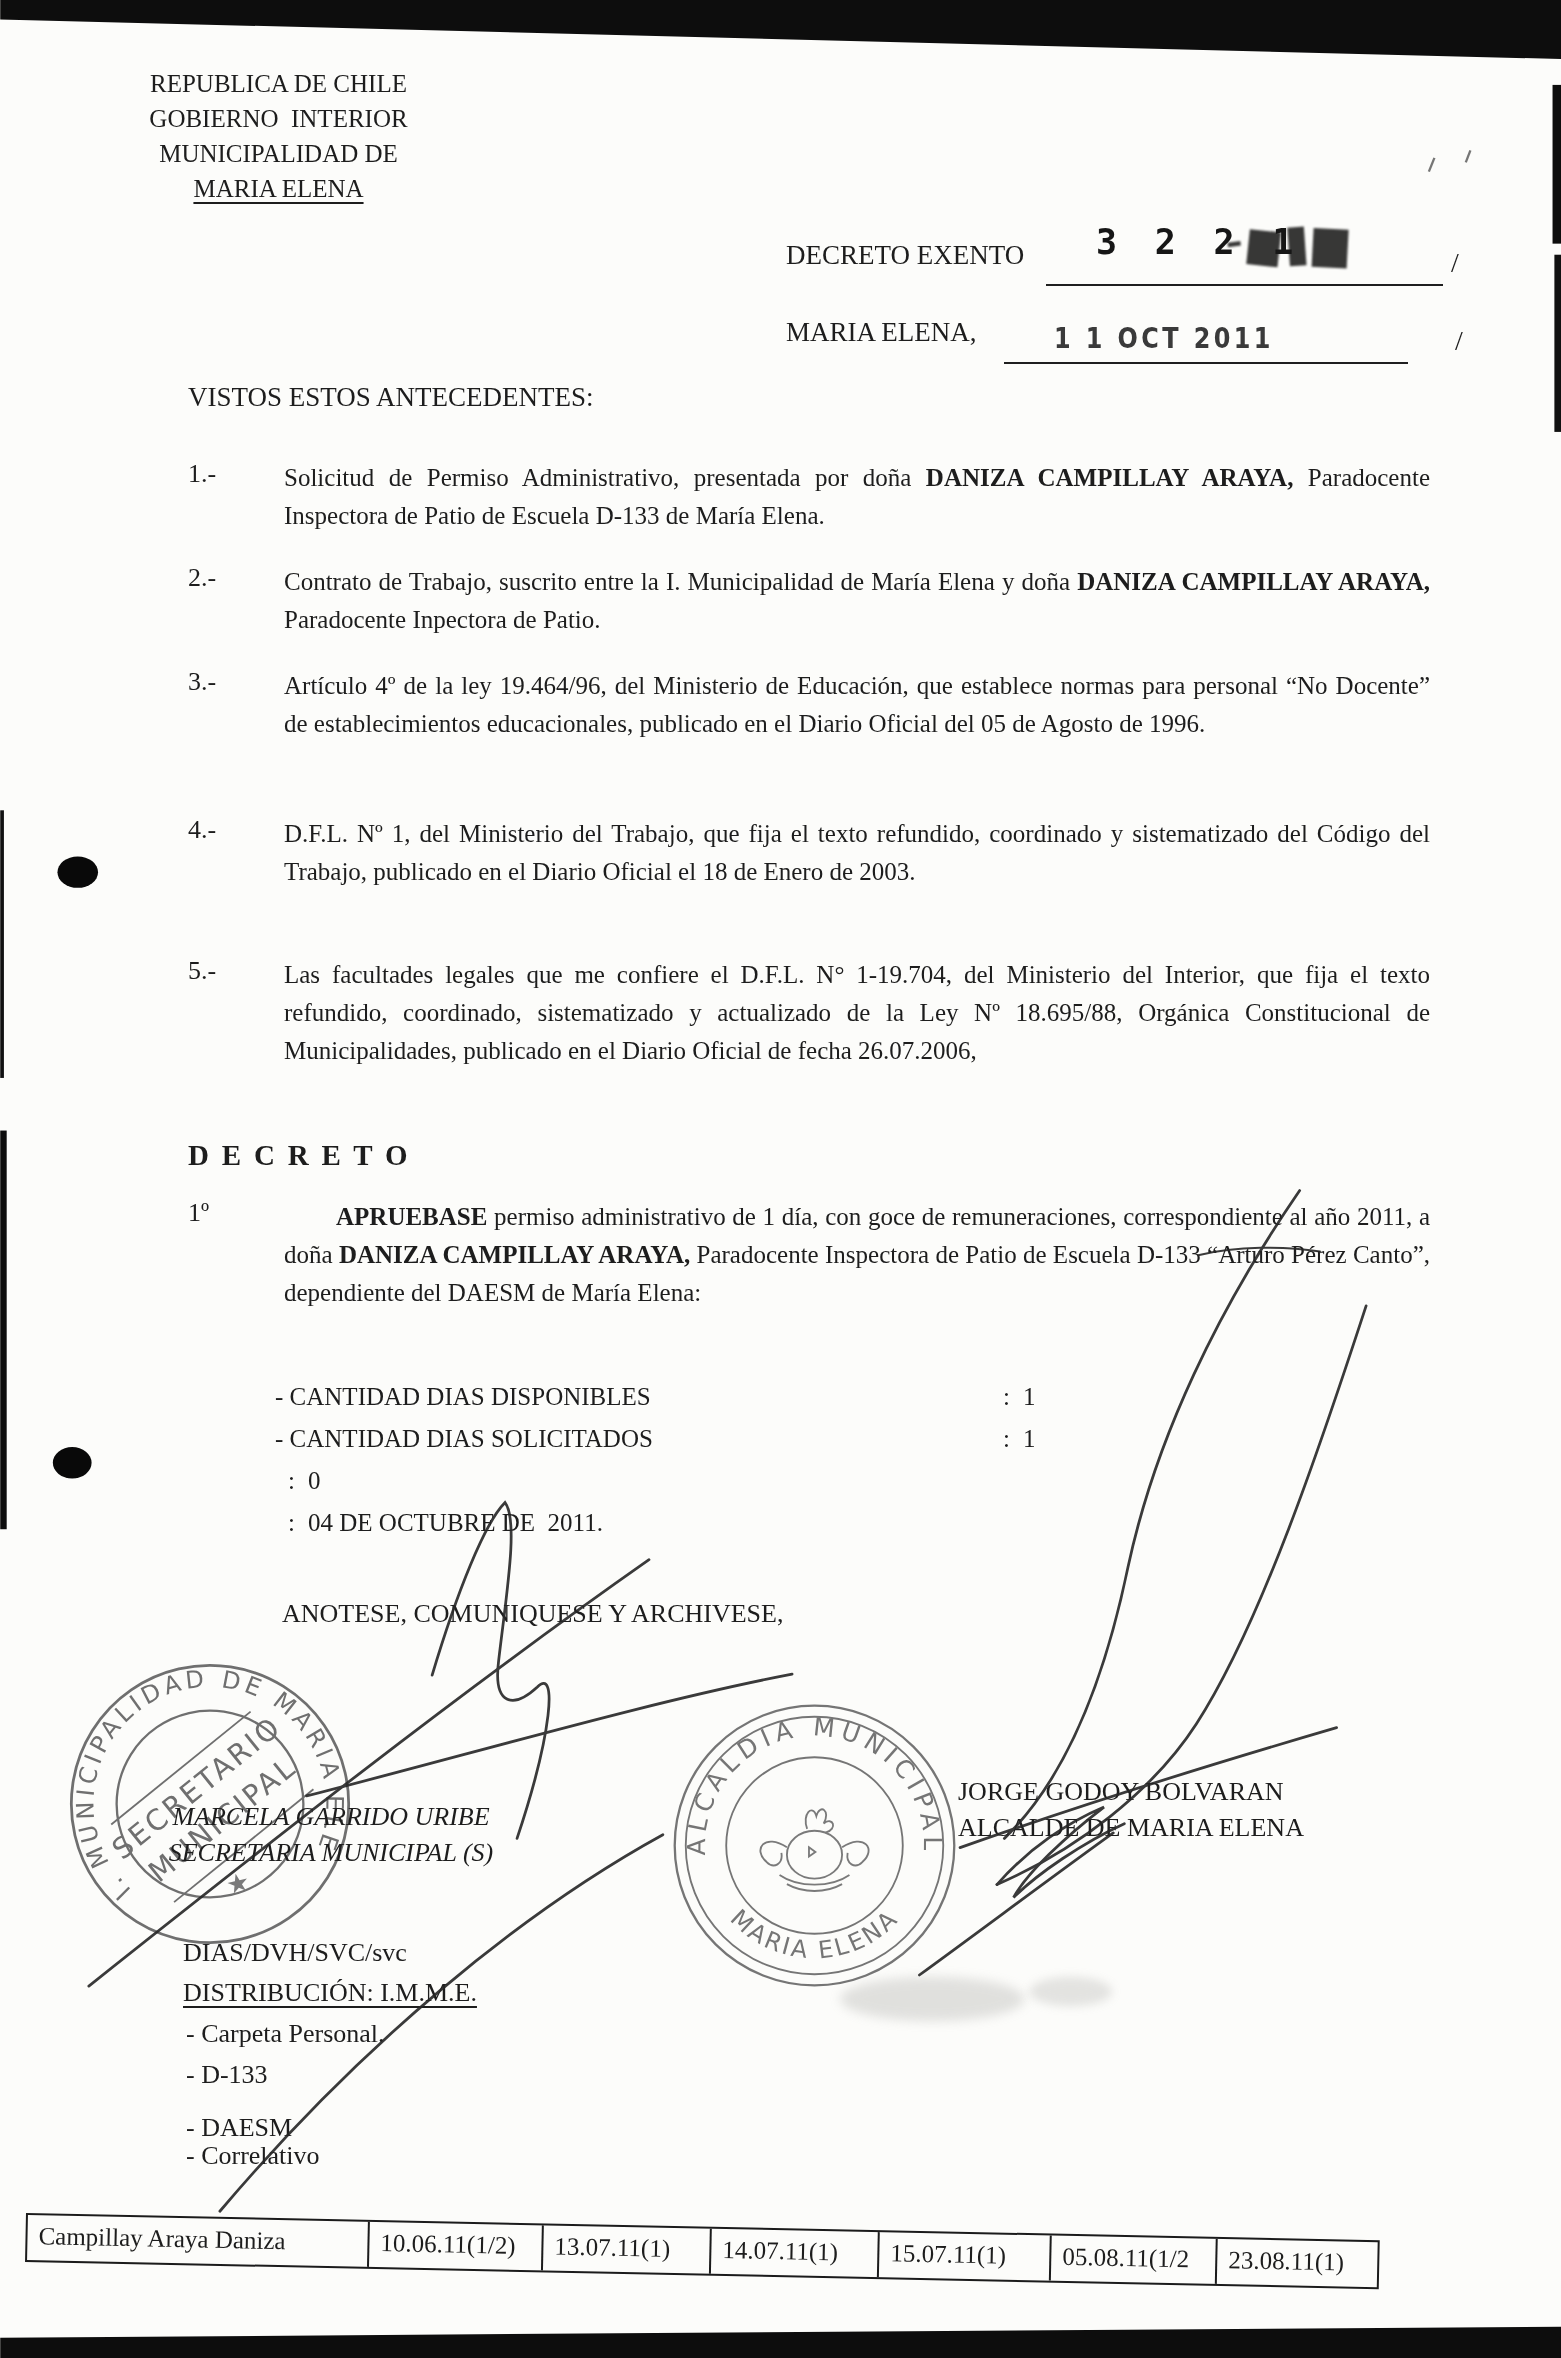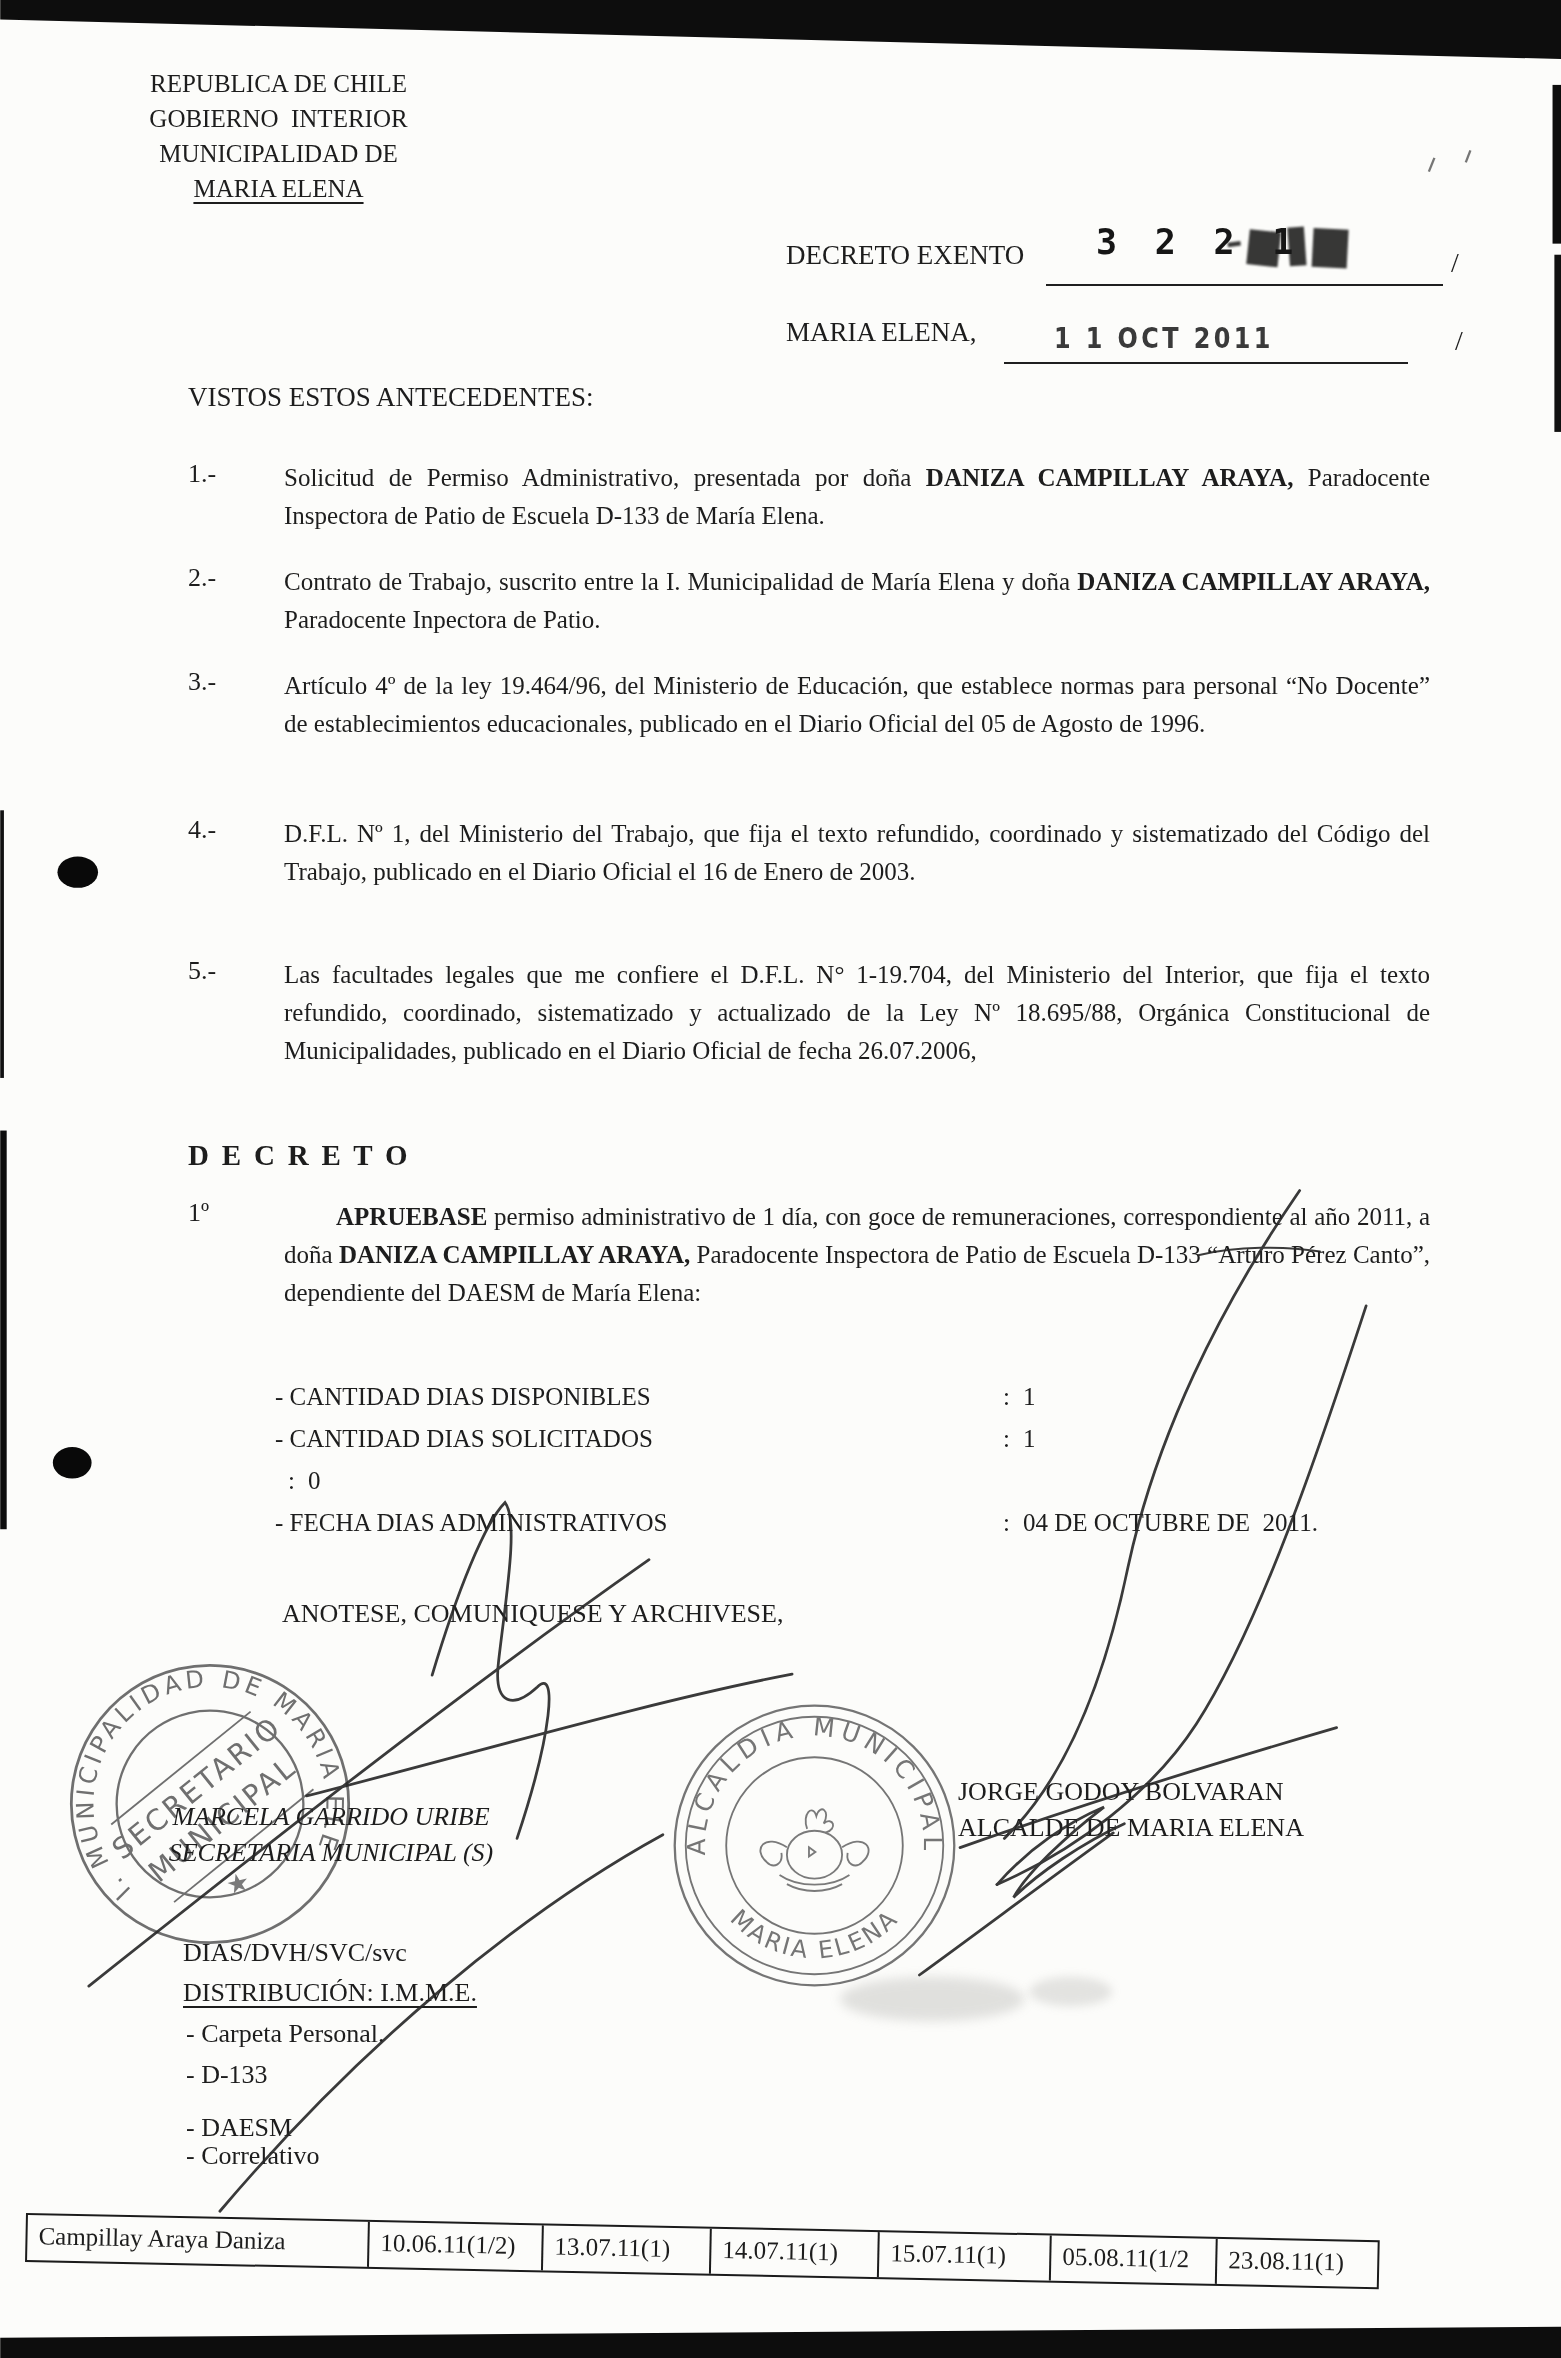--- a/index.html
+++ b/index.html
@@ -153,21 +153,21 @@
   <div class="abs vitem" style="top:563px;">
     <div class="vnum">2.-</div>
     <div class="vtext">Contrato de Trabajo, suscrito entre la I. Municipalidad de María Elena y doña <b>DANIZA CAMPILLAY ARAYA,</b> Paradocente Inpectora de Patio.</div>
   </div>
   <div class="abs vitem" style="top:667px;">
     <div class="vnum">3.-</div>
     <div class="vtext">Artículo 4º de la ley 19.464/96, del Ministerio de Educación, que establece normas para personal “No Docente” de establecimientos educacionales, publicado en el Diario Oficial del 05 de Agosto de 1996.</div>
   </div>
   <div class="abs vitem" style="top:815px;">
     <div class="vnum">4.-</div>
-    <div class="vtext">D.F.L. Nº  1, del Ministerio del Trabajo, que fija el texto refundido, coordinado y sistematizado del Código del Trabajo, publicado en el Diario Oficial el 16 de Enero de 2003.</div>
+    <div class="vtext">D.F.L. Nº  1, del Ministerio del Trabajo, que fija el texto refundido, coordinado y sistematizado del Código del Trabajo, publicado en el Diario Oficial el 18 de Enero de 2003.</div>
   </div>
   <div class="abs vitem" style="top:956px;">
     <div class="vnum">5.-</div>
     <div class="vtext">Las facultades legales que me confiere el D.F.L. N° 1-19.704, del Ministerio del Interior, que fija el texto refundido, coordinado, sistematizado y actualizado de la Ley Nº 18.695/88, Orgánica Constitucional de Municipalidades, publicado en el Diario Oficial de fecha 26.07.2006,</div>
   </div>
 
   <div class="abs decreto-h">D E C R E T O</div>
   <div class="abs vitem" style="top:1198px;">
     <div class="vnum">1º</div>
     <div class="vtext res-text"><b>APRUEBASE</b> permiso administrativo de 1   día, con goce de remuneraciones, correspondiente al año 2011, a doña <b>DANIZA CAMPILLAY ARAYA,</b> Paradocente Inspectora de Patio de  Escuela D-133 “Arturo Pérez Canto”,  dependiente del DAESM de María Elena:</div>
@@ -182,21 +182,20 @@
     <div class="detail-row">
       <span class="detail-label">- CANTIDAD DIAS SOLICITADOS</span>
       <span class="detail-sep">:</span>
       <span class="detail-val">1</span>
     </div>
     <div class="detail-row">
       <span class="detail-sep">:</span>
       <span class="detail-val">0</span>
     </div>
     <div class="detail-row">
-      <span class="detail-label">- FECHA DIAS ADMINISTRATIVOS</span>
       <span class="detail-sep">:</span>
       <span class="detail-val">04 DE OCTUBRE DE  2011.</span>
     </div>
   </div>
 
   <div class="abs closing">ANOTESE, COMUNIQUESE Y ARCHIVESE,</div>
 
   <div class="abs sig-block sig-left">
     <div>MARCELA GARRIDO URIBE</div>
     <div>SECRETARIA MUNICIPAL (S)</div>

